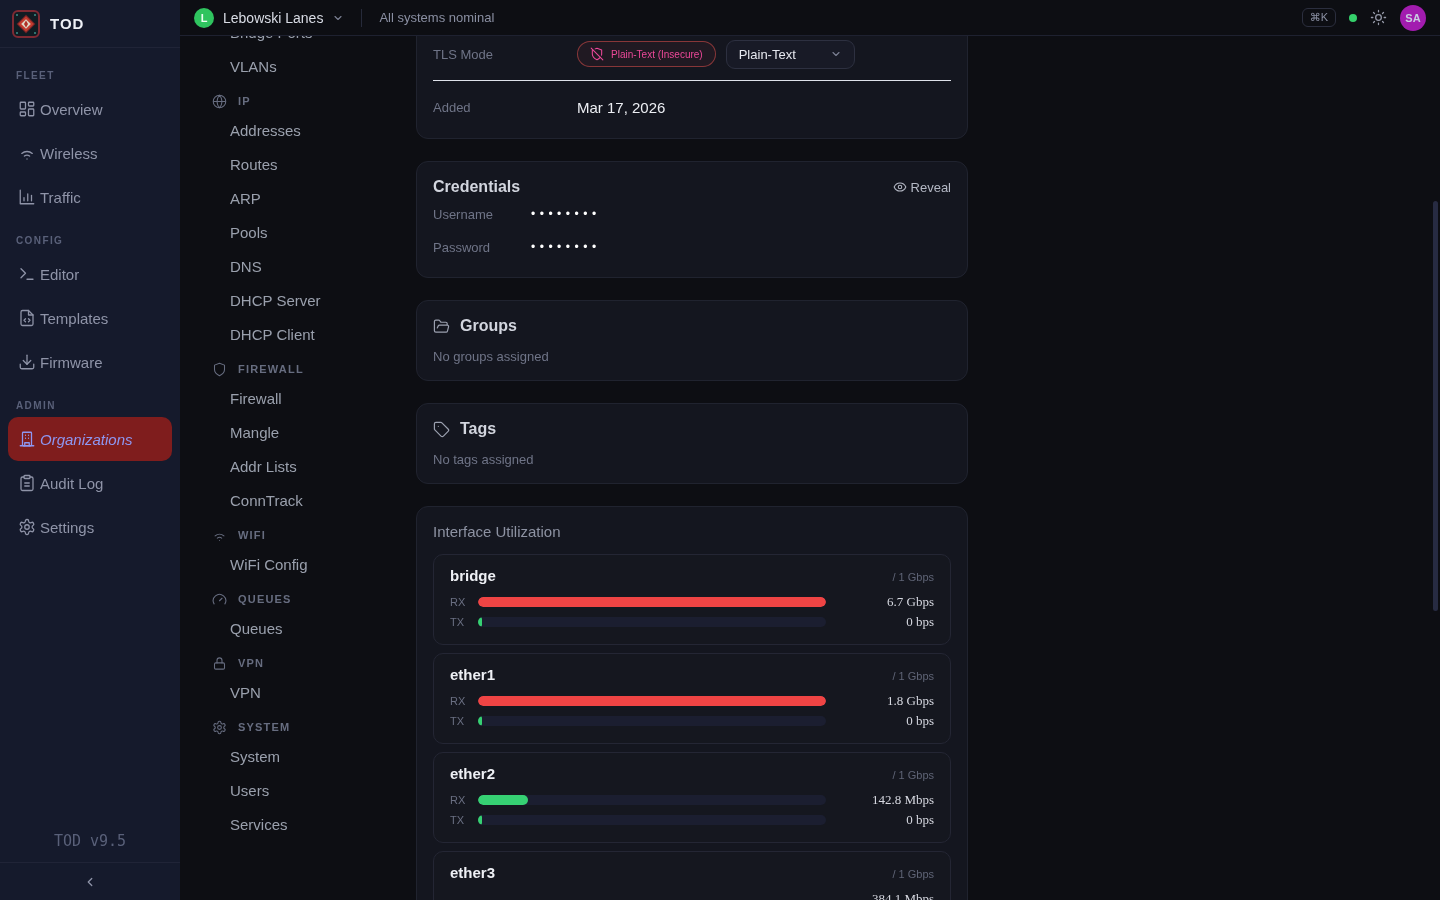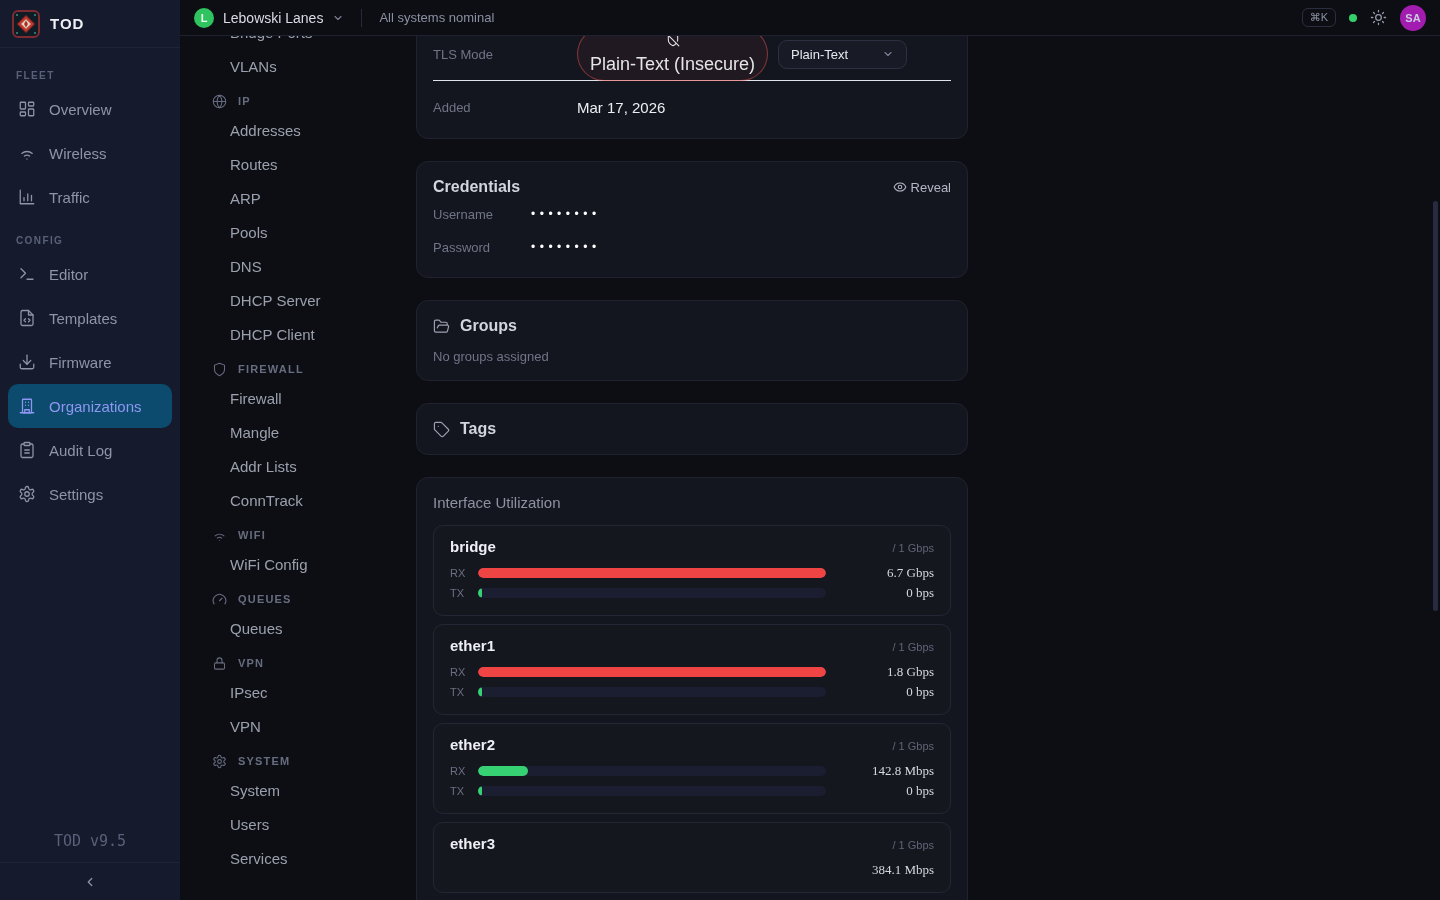--- a/index.html
+++ b/index.html
@@ -10,23 +10,23 @@
     overflow:hidden; display:flex;
   }
   svg { display:block; }
 
   
   .sidebar { width:180px; min-width:180px; height:100%; background:#151a2c; display:flex; flex-direction:column; }
   .logo-row { height:48px; display:flex; align-items:center; gap:10px; padding:0 12px; border-bottom:1px solid #202437; }
   .brand-name { color:#eef0f6; font-weight:700; font-size:15px; letter-spacing:1px; }
   .nav { flex:1; padding:6px 8px 0; }
   .section-label { font-size:10px; letter-spacing:1.4px; color:#596079; font-weight:700; padding:16px 8px 6px; }
-  .nav-item { height:44px; display:flex; align-items:center; gap:13px; padding:0 10px; border-radius:10px; color:#8f94a8; font-size:15px; cursor:pointer;text-align:right; }
+  .nav-item { height:44px; display:flex; align-items:center; gap:4px; padding:0 10px; border-radius:10px; color:#8f94a8; font-size:15px; cursor:pointer;text-align:right; }
   .nav-item svg { width:18px; height:18px; flex:none; }
-  .nav-item.active { background:#0c4a6e; color:#8e97f2; }
+  .nav-item.active { background:#7f1d1d; color:#8e97f2;font-style:italic; }
   .version { text-align:center; color:#596079; font-family:"DejaVu Sans Mono", monospace; font-size:15px; padding:6px 0 12px; }
   .collapse-row { border-top:1px solid #202437; height:38px; display:flex; align-items:center; justify-content:center; color:#8f94a8; cursor:pointer; }
 
   
   .main-col { flex:1; display:flex; flex-direction:column; height:100%; position:relative; background:#0d0e13; }
   .topbar { height:36px; min-height:36px; border-bottom:1px solid #1e2130; display:flex; align-items:center; padding:0 14px; gap:11px; background:#0d0e13; }
   .org-avatar { width:20px; height:20px; border-radius:50%; background:#2fc45f; color:#eafff2; font-size:11px; font-weight:700; display:flex; align-items:center; justify-content:center; }
   .org-name { color:#d9dce5; font-size:14px; }
   .chev { color:#7c8194; }
   .tb-divider { width:1px; height:18px; background:#262a3a; margin:0 6px; }
@@ -47,21 +47,21 @@
   .sn-header svg { width:15px; height:15px; flex:none; }
 
   
   .main { flex:1; overflow:hidden; }
   .cards { width:552px; }
   .card { background:#14161f; border:1px solid #20232f; border-radius:12px; margin-bottom:22px; padding:16px; }
   .card.first { margin-top:-50px; padding-top:52px; }
   .kv-row { display:flex; align-items:center; height:30px; }
   .kv-label { width:144px; color:#6f7487; font-size:13px; flex:none; }
   .kv-value { color:#eceef3; font-size:15px; font-weight:500; }
-  .badge { display:inline-flex; align-items:center; gap:7px; color:#e5e5e5; border:1px solid rgba(239,83,80,.5); background:rgba(239,83,80,.06); border-radius:999px; padding:5px 12px; font-size:18px; cursor:pointer;flex-direction:column; }
+  .badge { display:inline-flex; align-items:center; gap:7px; color:#ec4899; border:1px solid rgba(239,83,80,.5); background:rgba(239,83,80,.06); border-radius:999px; padding:5px 12px; font-size:10px; cursor:pointer; }
   .badge svg { width:14px; height:14px; }
   .select { display:inline-flex; align-items:center; gap:34px; background:#181a26; border:1px solid #2d3040; border-radius:9px; padding:6px 12px; color:#e6e8ef; font-size:13px; margin-left:10px; cursor:pointer; }
   .bright-divider { height:1px; background:#dfe2ea; margin:11px 0; }
 
   .card-head { display:flex; align-items:center; }
   .card-title { color:#d2d5de; font-size:16px; font-weight:600; }
   .title-icon { color:#9ba0af; margin-right:10px; display:flex; }
   .title-icon svg { width:17px; height:17px; }
   .reveal { margin-left:auto; color:#b4b8c4; font-size:13px; display:flex; gap:4px; align-items:center; cursor:pointer; }
   .reveal svg { width:14px; height:14px; }
@@ -165,20 +165,21 @@
       <span>
           <svg viewBox="0 0 24 24" fill="none" stroke="currentColor" stroke-width="1.7" stroke-linecap="round" stroke-linejoin="round">
             <path d="M21 15v4a2 2 0 0 1-2 2H5a2 2 0 0 1-2-2v-4"></path>
             <polyline points="7 10 12 15 17 10"></polyline>
             <line x1="12" y1="15" x2="12" y2="3"></line>
           </svg>
         </span>
       <span>Firmware</span>
     </div>
 
+    <div class="section-label">ADMIN</div>
 
     <div class="nav-item active">
       <span>
           <svg viewBox="0 0 24 24" fill="none" stroke="currentColor" stroke-width="1.7" stroke-linecap="round" stroke-linejoin="round">
             <rect x="6" y="3" width="12" height="18" rx="1"></rect>
             <path d="M9 21v-4h6v4"></path>
             <path d="M10 7h.01M14 7h.01M10 11h.01M14 11h.01"></path>
             <path d="M3 21h18"></path>
           </svg>
         </span>
@@ -308,21 +309,20 @@
 
         <div class="sn-header">
           <span>
               <svg viewBox="0 0 24 24" fill="none" stroke="currentColor" stroke-width="1.7" stroke-linecap="round" stroke-linejoin="round">
                 <rect x="4" y="11" width="16" height="10" rx="2"></rect>
                 <path d="M8 11V7a4 4 0 0 1 8 0v4"></path>
               </svg>
             </span>
           <span>VPN</span>
         </div>
-        <div class="sn-item">IPsec</div>
         <div class="sn-item">VPN</div>
 
         <div class="sn-header">
           <span>
               <svg viewBox="0 0 24 24" fill="none" stroke="currentColor" stroke-width="1.7" stroke-linecap="round" stroke-linejoin="round">
                 <circle cx="12" cy="12" r="3"></circle>
                 <path d="M12.22 2h-.44a2 2 0 0 0-2 2v.18a2 2 0 0 1-1 1.73l-.43.25a2 2 0 0 1-2 0l-.15-.08a2 2 0 0 0-2.73.73l-.22.38a2 2 0 0 0 .73 2.73l.15.1a2 2 0 0 1 1 1.72v.51a2 2 0 0 1-1 1.74l-.15.09a2 2 0 0 0-.73 2.73l.22.38a2 2 0 0 0 2.73.73l.15-.08a2 2 0 0 1 2 0l.43.25a2 2 0 0 1 1 1.73V20a2 2 0 0 0 2 2h.44a2 2 0 0 0 2-2v-.18a2 2 0 0 1 1-1.73l.43-.25a2 2 0 0 1 2 0l.15.08a2 2 0 0 0 2.73-.73l.22-.39a2 2 0 0 0-.73-2.73l-.15-.08a2 2 0 0 1-1-1.74v-.5a2 2 0 0 1 1-1.74l.15-.09a2 2 0 0 0 .73-2.73l-.22-.38a2 2 0 0 0-2.73-.73l-.15.08a2 2 0 0 1-2 0l-.43-.25a2 2 0 0 1-1-1.73V4a2 2 0 0 0-2-2z"></path>
               </svg>
             </span>
           <span>SYSTEM</span>
@@ -403,20 +403,21 @@
         <section class="card">
           <div class="card-head">
             <span class="title-icon">
                 <svg viewBox="0 0 24 24" fill="none" stroke="currentColor" stroke-width="1.7" stroke-linecap="round" stroke-linejoin="round">
                   <path d="M12.586 2.586A2 2 0 0 0 11.172 2H4a2 2 0 0 0-2 2v7.172a2 2 0 0 0 .586 1.414l8.704 8.704a2.426 2.426 0 0 0 3.42 0l6.58-6.58a2.426 2.426 0 0 0 0-3.42z"></path>
                   <path d="M7.5 7.5h.01"></path>
                 </svg>
               </span>
             <span class="card-title">Tags</span>
           </div>
+          <div class="empty-text">No tags assigned</div>
         </section>
 
         <section class="card">
           <div class="util-title">Interface Utilization</div>
 
           <div class="iface">
             <div class="iface-head">
               <span class="iface-name">bridge</span>
               <span class="iface-cap">/ 1 Gbps</span>
             </div>

